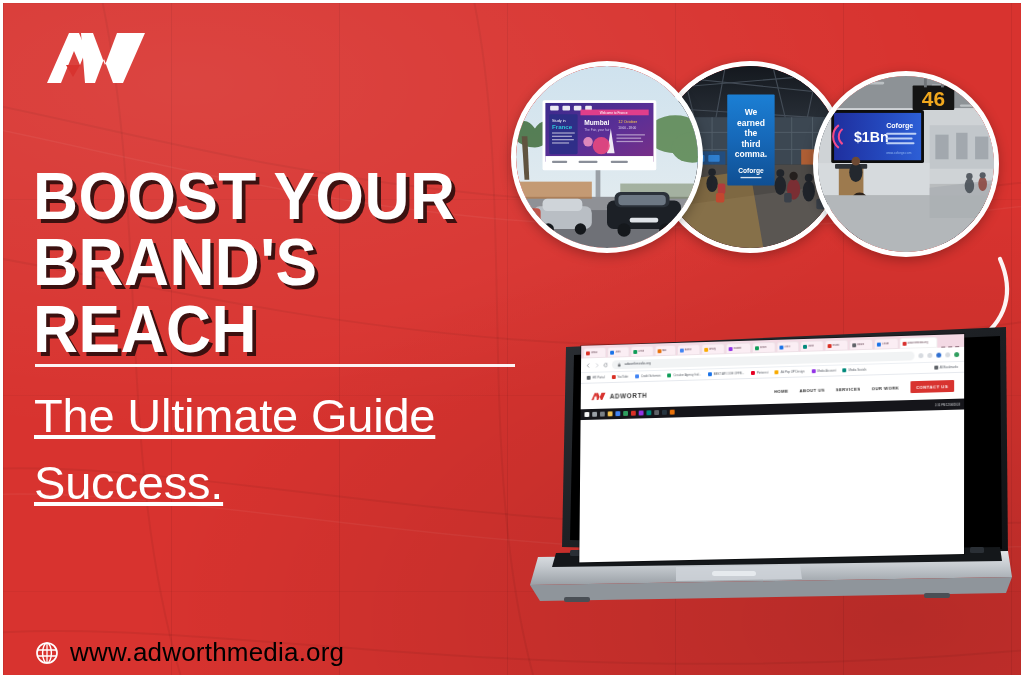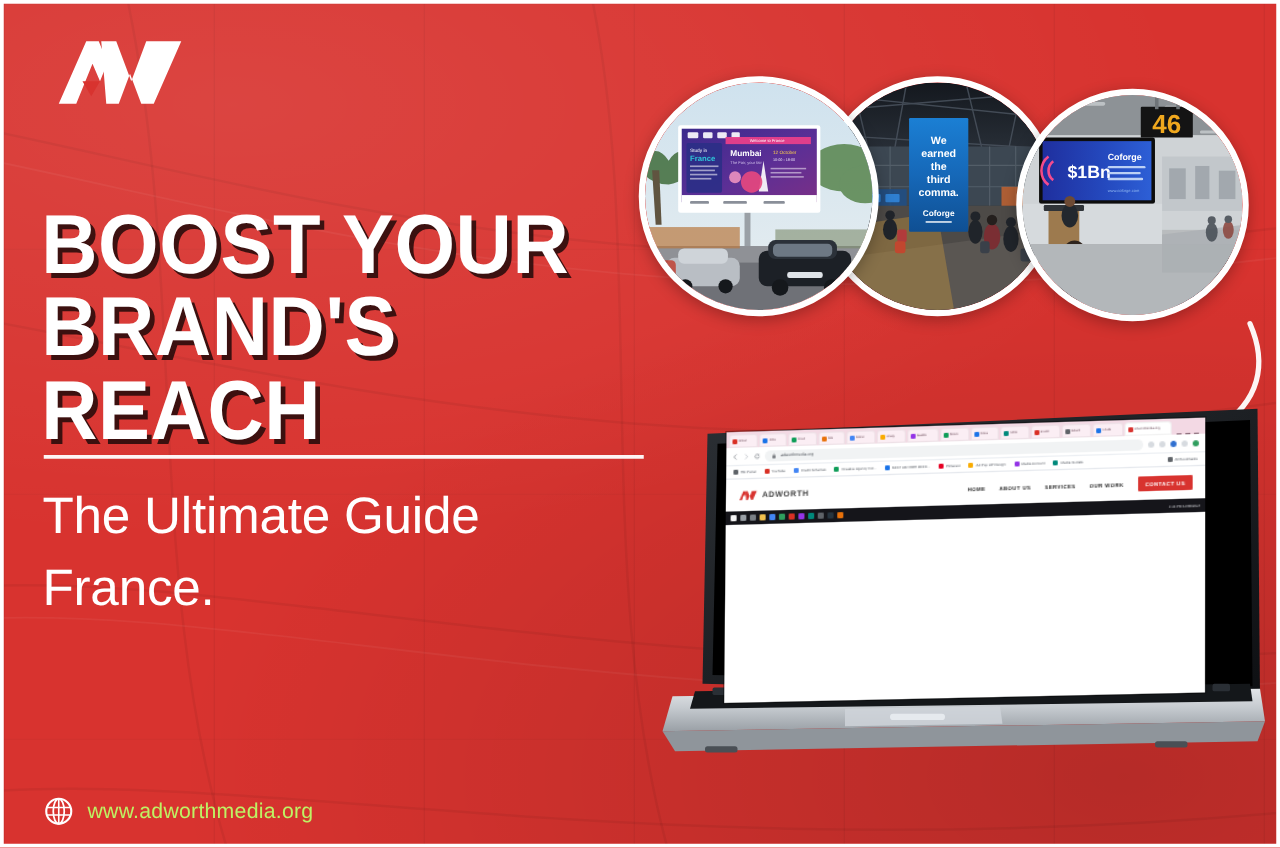--- a/index.html
+++ b/index.html
@@ -57,33 +57,34 @@
 
   
   .divider {
     position:absolute; left:32px; top:361px;
     width:480px; height:3px; background:#ffffff; opacity:.95;
   }
 
   
   .subhead {
     position:absolute; left:31px; top:380px; width:520px;
-    color:#ffffff; font-size:41px; line-height:1.42; font-weight:normal;
+    color:#ffffff; font-size:47px; line-height:1.42; font-weight:normal;
     letter-spacing:-0.2px;
+    text-decoration:underline;
   }
   .subhead .line { display:block; white-space:nowrap; }
   .hl {
     background:#0b0b0b; color:#ffffff; font-weight:bold;
     padding:2px 9px 5px 9px; border-radius:1px;
     box-decoration-break:clone; -webkit-box-decoration-break:clone;
   }
 
   
   .url-row { position:absolute; left:32px; top:634px; display:flex; align-items:center; gap:11px; }
-  .url-row .txt { color:#bef264; font-size:17px; letter-spacing:.2px; }
+  .url-row .txt { color:#000000; font-size:26px; letter-spacing:.2px; }
 
   
   .photo-circle {
     position:absolute; border-radius:50%;
     border:5px solid #ffffff; overflow:hidden;
     box-shadow:0 3px 12px rgba(0,0,0,.28);
   }
   #circle-1 { left:508px; top:58px;  width:192px; height:192px; z-index:4; }
   #circle-2 { left:651px; top:58px;  width:192px; height:192px; z-index:3; }
   #circle-3 { left:810px; top:68px;  width:186px; height:186px; z-index:5; }
@@ -204,21 +205,21 @@
 
   <h1 class="headline">
     <span class="l1">BOOST YOUR</span>
     <span class="l2">BRAND'S REACH</span>
   </h1>
 
   <div class="divider"></div>
 
   <div class="subhead">
     <span class="line">The Ultimate Guide</span>
-    <span class="line">France.</span>
+    <span class="line">Success.</span>
   </div>
 
   <div class="url-row">
     <svg width="24" height="24" viewBox="0 0 24 24">
       <circle cx="12" cy="12" r="10" fill="none" stroke="#ffffff" stroke-width="1.7"></circle>
       <ellipse cx="12" cy="12" rx="4.4" ry="10" fill="none" stroke="#ffffff" stroke-width="1.4"></ellipse>
       <path d="M2.6 9h18.8M2.6 15h18.8M12 2v20" stroke="#ffffff" stroke-width="1.3" fill="none"></path>
     </svg>
     <span class="txt">www.adworthmedia.org</span>
   </div>

